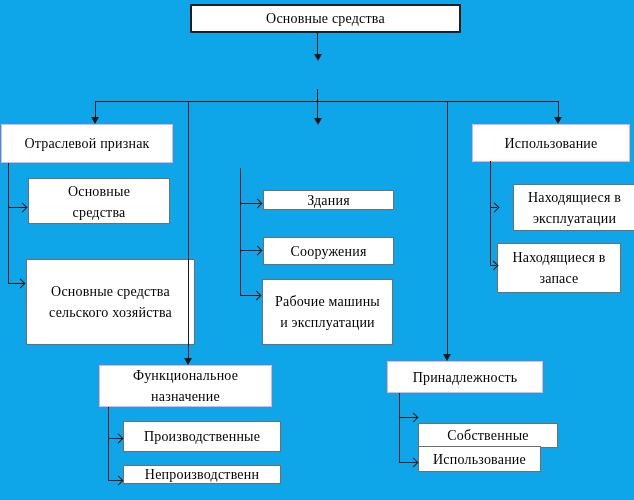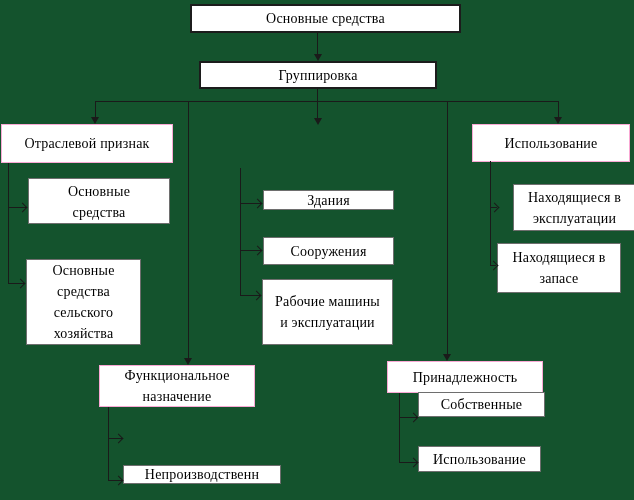--- a/index.html
+++ b/index.html
@@ -1,17 +1,17 @@
 <!DOCTYPE html>
 <html><head>
 <meta charset="utf-8">
 <style>
   html,body{margin:0;padding:0;background:#ffffff;}
   #stage{
-    position:relative;width:634px;height:500px;background:#14532d;
+    position:relative;width:634px;height:500px;background:#0ea5e9;
     font-family:"Liberation Serif","DejaVu Serif",serif;
     color:#000;overflow:hidden;
   }
   .node{
     position:absolute;box-sizing:border-box;background:#fff;
     display:flex;align-items:center;justify-content:center;
     text-align:center;font-size:14px;line-height:21px;letter-spacing:.2px;
   }
   .lvl1{border:2px solid #1c1c1c;}
   .lvl2{border:1px solid #f9a8d4;}
@@ -28,55 +28,55 @@
   .chev{
     position:absolute;width:7px;height:7px;box-sizing:border-box;
     border-top:1.5px solid #1a1a1a;border-right:1.5px solid #1a1a1a;
     transform:rotate(45deg);
   }
   
   .n-root{left:190px;top:4px;width:271px;height:29px;}
   .n-grouping{left:199px;top:61px;width:238px;height:28px;}
   .n-industry{left:1px;top:124px;width:172px;height:39px;}
   .n-industry_assets{left:28px;top:178px;width:142px;height:46px;padding:2px 14px 0;}
-  .n-agriculture_assets{left:26px;top:259px;width:115px;height:86px;padding:0 16px;}
+  .n-agriculture_assets{left:26px;top:259px;width:169px;height:86px;padding:0 16px;}
   .n-composition{left:223px;top:125px;width:173px;height:43px;}
   .n-buildings{left:263px;top:190px;width:131px;height:20px;}
   .n-structures{left:263px;top:237px;width:131px;height:28px;}
   .n-machines{left:262px;top:279px;width:131px;height:66px;padding:0 12px;}
   .n-usage{left:472px;top:124px;width:158px;height:38px;}
   .n-in_operation{left:498px;top:184px;width:123px;height:47px;padding:0 2px;margin-left:15px;}
   .n-in_reserve{left:497px;top:243px;width:124px;height:50px;padding:0 2px;}
-  .n-functional{left:99px;top:365px;width:156px;height:42px;padding:0 8px;}
+  .n-functional{left:99px;top:365px;width:173px;height:42px;padding:0 8px;}
   .n-production{left:123px;top:421px;width:158px;height:31px;}
   .n-non_production{left:123px;top:465px;width:158px;height:19px;}
   .n-ownership{left:387px;top:361px;width:156px;height:32px;}
-  .n-own{left:418px;top:392px;width:127px;height:25px;}
+  .n-own{left:418px;top:423px;width:140px;height:25px;}
   .n-rented{left:418px;top:446px;width:123px;height:26px;}
 </style>
 </head>
 <body>
 
 <div id="stage">
 
   <div class="node lvl1 n-root">Основные средства</div>
-  <div class="node lvl1 n-grouping">Группировка</div>
 
   <div class="node lvl2 n-industry">Отраслевой признак</div>
   <div class="node lvl2 n-usage">Использование</div>
   <div class="node lvl2 n-functional">Функциональное назначение</div>
   <div class="node lvl2 n-ownership">Принадлежность</div>
 
   <div class="node leaf clip n-industry_assets">Основные средства промышленности</div>
   <div class="node leaf n-agriculture_assets">Основные средства сельского хозяйства</div>
   <div class="node leaf n-buildings">Здания</div>
   <div class="node leaf n-structures">Сооружения</div>
   <div class="node leaf n-machines">Рабочие машины и эксплуатации</div>
   <div class="node leaf n-in_operation">Находящиеся в эксплуатации</div>
   <div class="node leaf n-in_reserve">Находящиеся в запасе</div>
+  <div class="node leaf n-production">Производственные</div>
   <div class="node leaf n-non_production">Непроизводственн</div>
   <div class="node leaf n-own">Собственные</div>
   <div class="node leaf n-rented">Использование</div>
 
   <div class="vline" style="left:317px;top:33px;height:22px;"></div>
   <div class="headDown" style="left:314px;top:54px;"></div>
 
   <div class="vline" style="left:317px;top:89px;height:12px;"></div>
   <div class="hline" style="left:95px;top:101px;width:464px;"></div>
 

